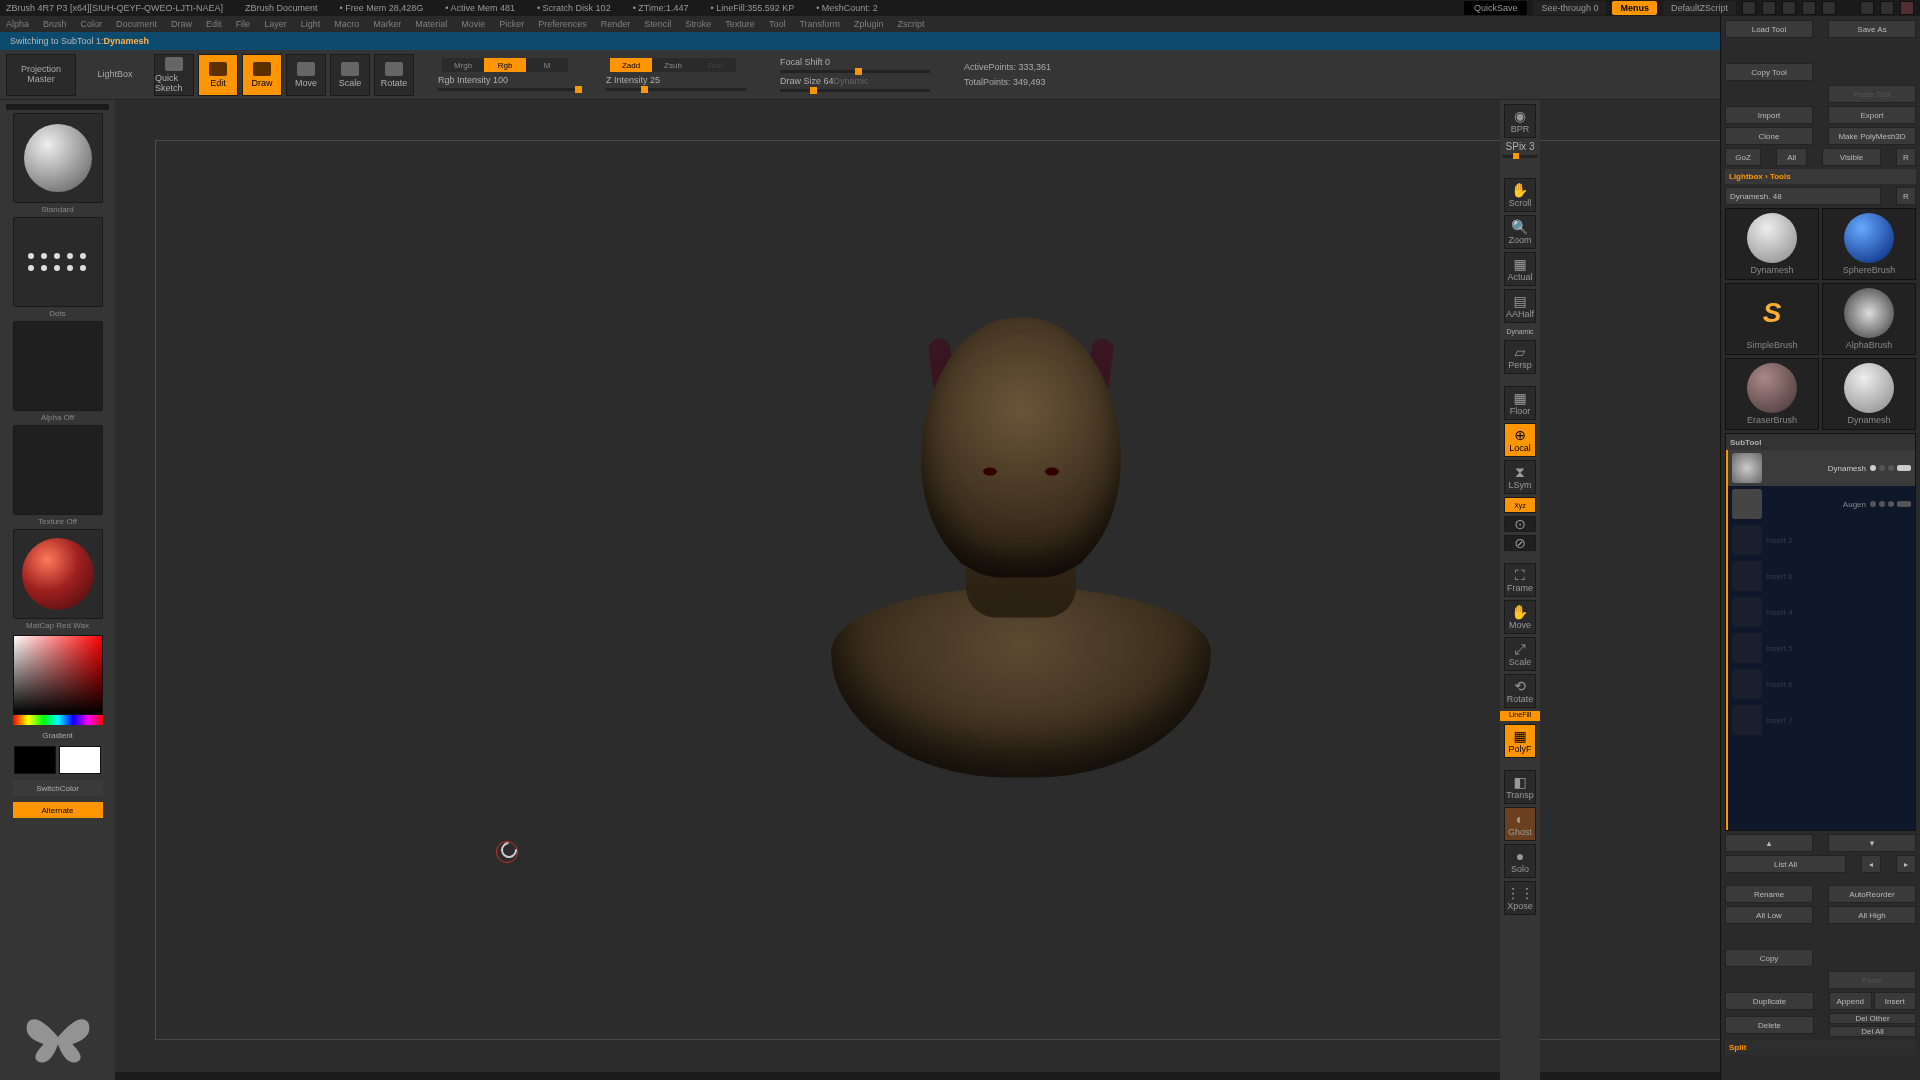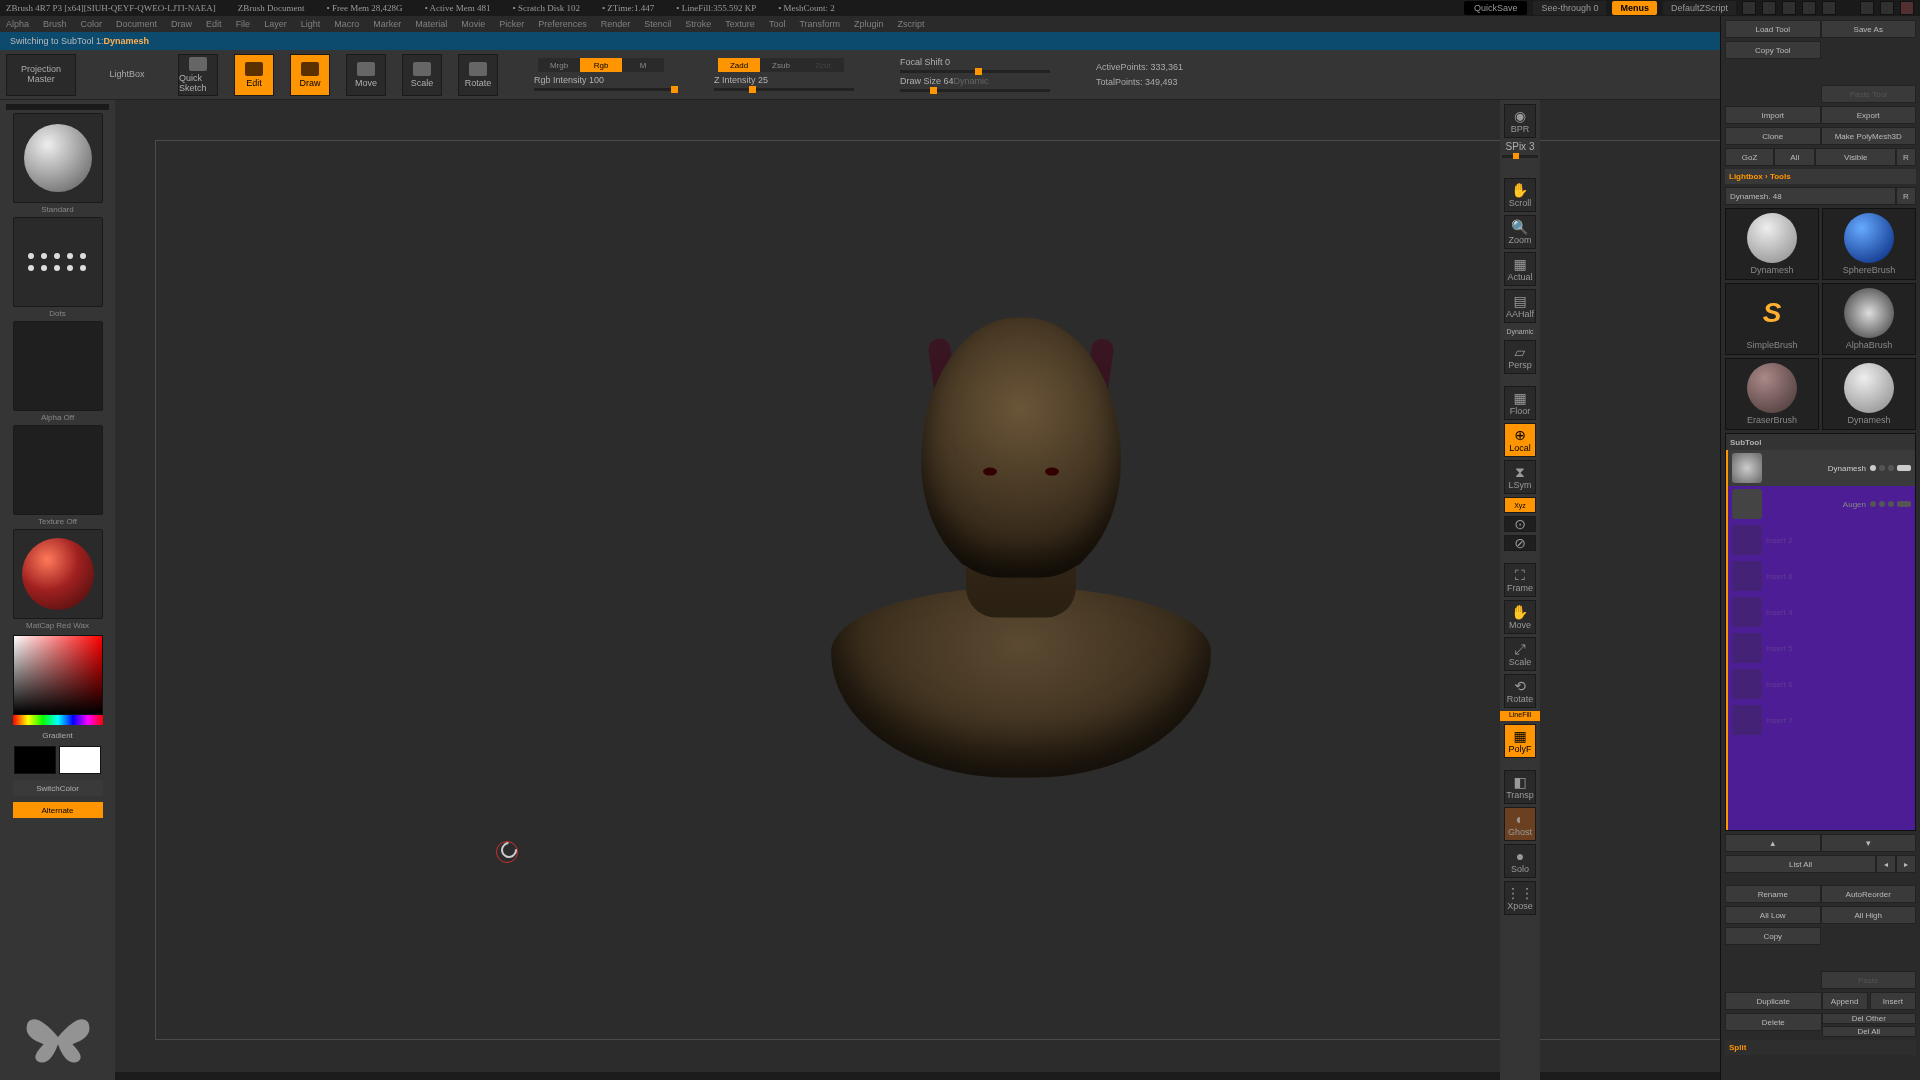--- a/index.html
+++ b/index.html
@@ -1,26 +1,26 @@
 <!DOCTYPE html>
 <html><head>
 <meta charset="utf-8">
 <style>
 * { margin:0; padding:0; box-sizing:border-box; font-family:Tahoma,Verdana,sans-serif; font-size:9px; user-select:none; }
 body { width:1920px; height:1080px; background:#353535; color:#b0b0b0; overflow:hidden; position:relative; }
 .titlebar { height:16px; background:#1a1a1a; display:flex; align-items:center; padding:0 6px; color:#999; }
-.titlebar .seg { margin-right:22px;font-family:Liberation Serif, serif; }
+.titlebar .seg { margin-right:22px; }
 .titlebar .right { margin-left:auto; display:flex; align-items:center; gap:6px; }
 .titlebar .right .pill { background:#000; padding:2px 10px; border-radius:2px; }
 .titlebar .right .pill-orange { background:#ff9500; color:#000; padding:2px 8px; font-weight:600; border-radius:2px; }
 .titlebar .right .ico { width:14px; height:14px; background:#303030; border:1px solid #111; }
 .menubar { height:16px; background:#2a2a2a; display:flex; align-items:center; padding:0 6px; gap:14px; color:#808080; }
 .statusline { height:18px; background:#0c4a6e; display:flex; align-items:center; padding:0 10px; color:#bbb; }
 .statusline .hl { color:#ffb050; font-weight:600; }
-.shelf { height:50px; background:#353535; display:flex; align-items:center; padding:0 6px; gap:16px; border-bottom:1px solid #222; }
+.shelf { height:50px; background:#353535; display:flex; align-items:center; padding:0 6px; gap:4px; border-bottom:1px solid #222; }
 .shelf .slotbtn { width:70px; height:42px; background:#2a2a2a; border:1px solid #1a1a1a; display:flex; flex-direction:column; align-items:center; justify-content:center; color:#aaa; text-align:center; line-height:1.1; font-size:9px; }
 .shelf .slotbtn.light { background:transparent; border:none; }
 .shelf .iconbtn { width:40px; height:42px; background:#2a2a2a; border:1px solid #1a1a1a; display:flex; flex-direction:column; align-items:center; justify-content:center; font-size:8px; gap:2px; }
 .shelf .iconbtn.active { background:#ff9500; color:#000; }
 .shelf .mini-ico { width:18px; height:14px; background:#666; border-radius:2px; }
 .shelf .iconbtn.active .mini-ico { background:#5a3000; }
 .modegrp { display:flex; gap:0; margin-left:14px; }
 .modegrp .modebtn { width:42px; height:14px; background:#2a2a2a; color:#888; display:flex; align-items:center; justify-content:center; font-size:8px; }
 .modegrp .modebtn.active { background:#ff9500; color:#000; }
 .modegrp .modebtn.disabled { color:#444; }
@@ -59,30 +59,30 @@
 .eye { position:absolute; width:14px; height:8px; background:#300; border-radius:50%; top:180px; }
 .eye.l { left:162px; } .eye.r { right:162px; }
 .cursor-ring { position:absolute; left:340px; top:700px; width:22px; height:22px; border:1px solid #c83030; border-radius:50%; }
 .cursor-ring::after { content:''; position:absolute; left:4px; top:0px; width:12px; height:12px; border:2px solid #ccc; border-top-color:transparent; border-radius:50%; transform:rotate(40deg); }
 .sidebar1 { position:absolute; right:380px; top:100px; bottom:0; width:40px; background:#353535; display:flex; flex-direction:column; align-items:center; gap:3px; padding-top:4px; }
 .navbtn { width:32px; height:34px; background:#2a2a2a; border:1px solid #1a1a1a; display:flex; flex-direction:column; align-items:center; justify-content:center; font-size:7px; color:#999; gap:1px; position:relative; }
 .navbtn.orange { background:#ff9500; color:#000; }
 .navbtn.dark { background:#1f1f1f; }
 .navbtn .glyph { font-size:14px; line-height:1; }
 .rightcol { width:200px; background:#2a2a2a; border-left:1px solid #111; display:flex; flex-direction:column; padding:4px; gap:3px; }
-.btnrow { display:flex; gap:0; }
+.btnrow { display:flex; gap:15px;align-items:center; }
 .rbtn { flex:1; height:18px; background:#3a3a3a; display:flex; align-items:center; justify-content:center; font-size:8px; color:#bbb; border:1px solid #222; }
 .rbtn.dim { color:#555;margin-top:44px; }
 .rbtn.sm { flex:none; width:20px; }
 .secthdr { height:15px; background:#383838; color:#ff9500; font-size:8px; display:flex; align-items:center; padding:0 4px; font-weight:600; }
 .toolgrid { display:grid; grid-template-columns:1fr 1fr; gap:3px; }
 .toolcell { height:72px; background:#222; border:1px solid #111; display:flex; flex-direction:column; align-items:center; justify-content:center; font-size:7px; color:#888; gap:2px; position:relative; }
 .toolcell .thumb { width:50px; height:50px; border-radius:50%; }
 .sub-spacer{flex:1}
-.subpanel { background:#4c1d95; border:1px solid #111; }
+.subpanel { background:#0f172a; border:1px solid #111; }
 .sub-hdr { height:16px; background:#333; display:flex; align-items:center; padding:0 4px; font-size:8px; font-weight:600; }
 .sublist { height:380px; border-left:2px solid #ff9500; position:relative; }
 .subrow { height:36px; display:flex; align-items:center; padding:0 4px; gap:4px; }
 .subrow .th { width:30px; height:30px; background:#444; border-radius:3px; }
 .subrow .nm { font-size:8px; color:#888; }
 .subrow.sel { background:#3b3b3b; }
 .subrow.sel .nm { color:#ccc; }
 .subrow .dots { margin-left:auto; display:flex; gap:3px; }
 .subrow .dots i { width:6px; height:6px; border-radius:50%; background:#555; }
 .handlebar { position:absolute; bottom:0; left:0; right:0; height:8px; background:#1c1c1c; }

